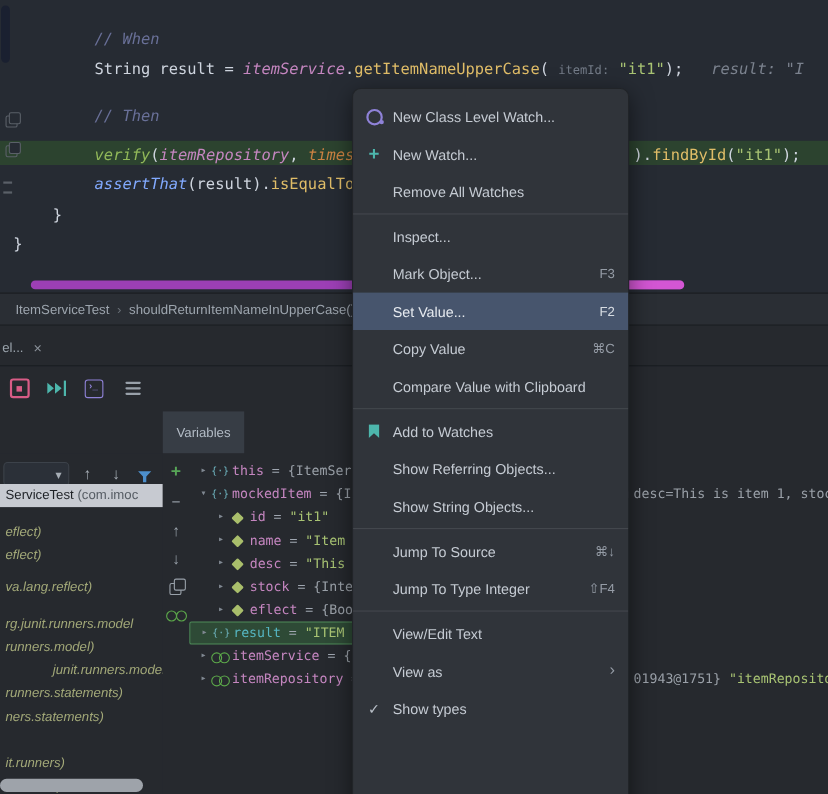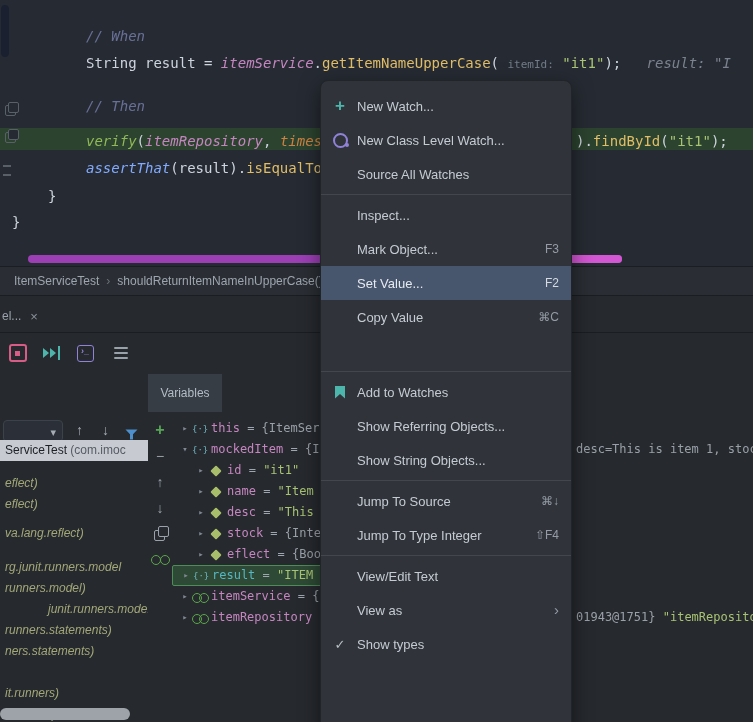--- a/index.html
+++ b/index.html
@@ -209,32 +209,32 @@
       </div>
     <div id="var-fragments">
         <div class="var-frag" style="left: 404px; top: 27px;"><span class="tk tk-gray">desc=This is item 1, stock=</span></div>
         <div class="var-frag" style="left: 404px; top: 195px;"><span class="tk tk-gray">01943@1751} </span><span class="tk tk-string">"itemRepositor</span></div>
       </div>
   </div>
 
   <div id="context-menu">
     <div id="menu-items">
         <div class="menu-item">
+          <span class="mi-icon ic-classwatch"></span>
+          <span class="mi-label">New Class Level Watch...</span>
+          <span class="mi-shortcut"></span>
+        </div>
+        <div class="menu-item">
           <span class="mi-icon ic-plus"></span>
           <span class="mi-label">New Watch...</span>
           <span class="mi-shortcut"></span>
         </div>
         <div class="menu-item">
-          <span class="mi-icon ic-classwatch"></span>
-          <span class="mi-label">New Class Level Watch...</span>
-          <span class="mi-shortcut"></span>
-        </div>
-        <div class="menu-item">
-          <span class="mi-icon"></span>
-          <span class="mi-label">Source All Watches</span>
+          <span class="mi-icon"></span>
+          <span class="mi-label">Remove All Watches</span>
           <span class="mi-shortcut"></span>
         </div>
         <div class="menu-sep"></div>
         <div class="menu-item">
           <span class="mi-icon"></span>
           <span class="mi-label">Inspect...</span>
           <span class="mi-shortcut"></span>
         </div>
         <div class="menu-item">
           <span class="mi-icon"></span>
@@ -246,20 +246,21 @@
           <span class="mi-label">Set Value...</span>
           <span class="mi-shortcut">F2</span>
         </div>
         <div class="menu-item">
           <span class="mi-icon"></span>
           <span class="mi-label">Copy Value</span>
           <span class="mi-shortcut">⌘C</span>
         </div>
         <div class="menu-item">
           <span class="mi-icon"></span>
+          <span class="mi-label">Compare Value with Clipboard</span>
           <span class="mi-shortcut"></span>
         </div>
         <div class="menu-sep"></div>
         <div class="menu-item">
           <span class="mi-icon ic-bookmark"></span>
           <span class="mi-label">Add to Watches</span>
           <span class="mi-shortcut"></span>
         </div>
         <div class="menu-item">
           <span class="mi-icon"></span>

